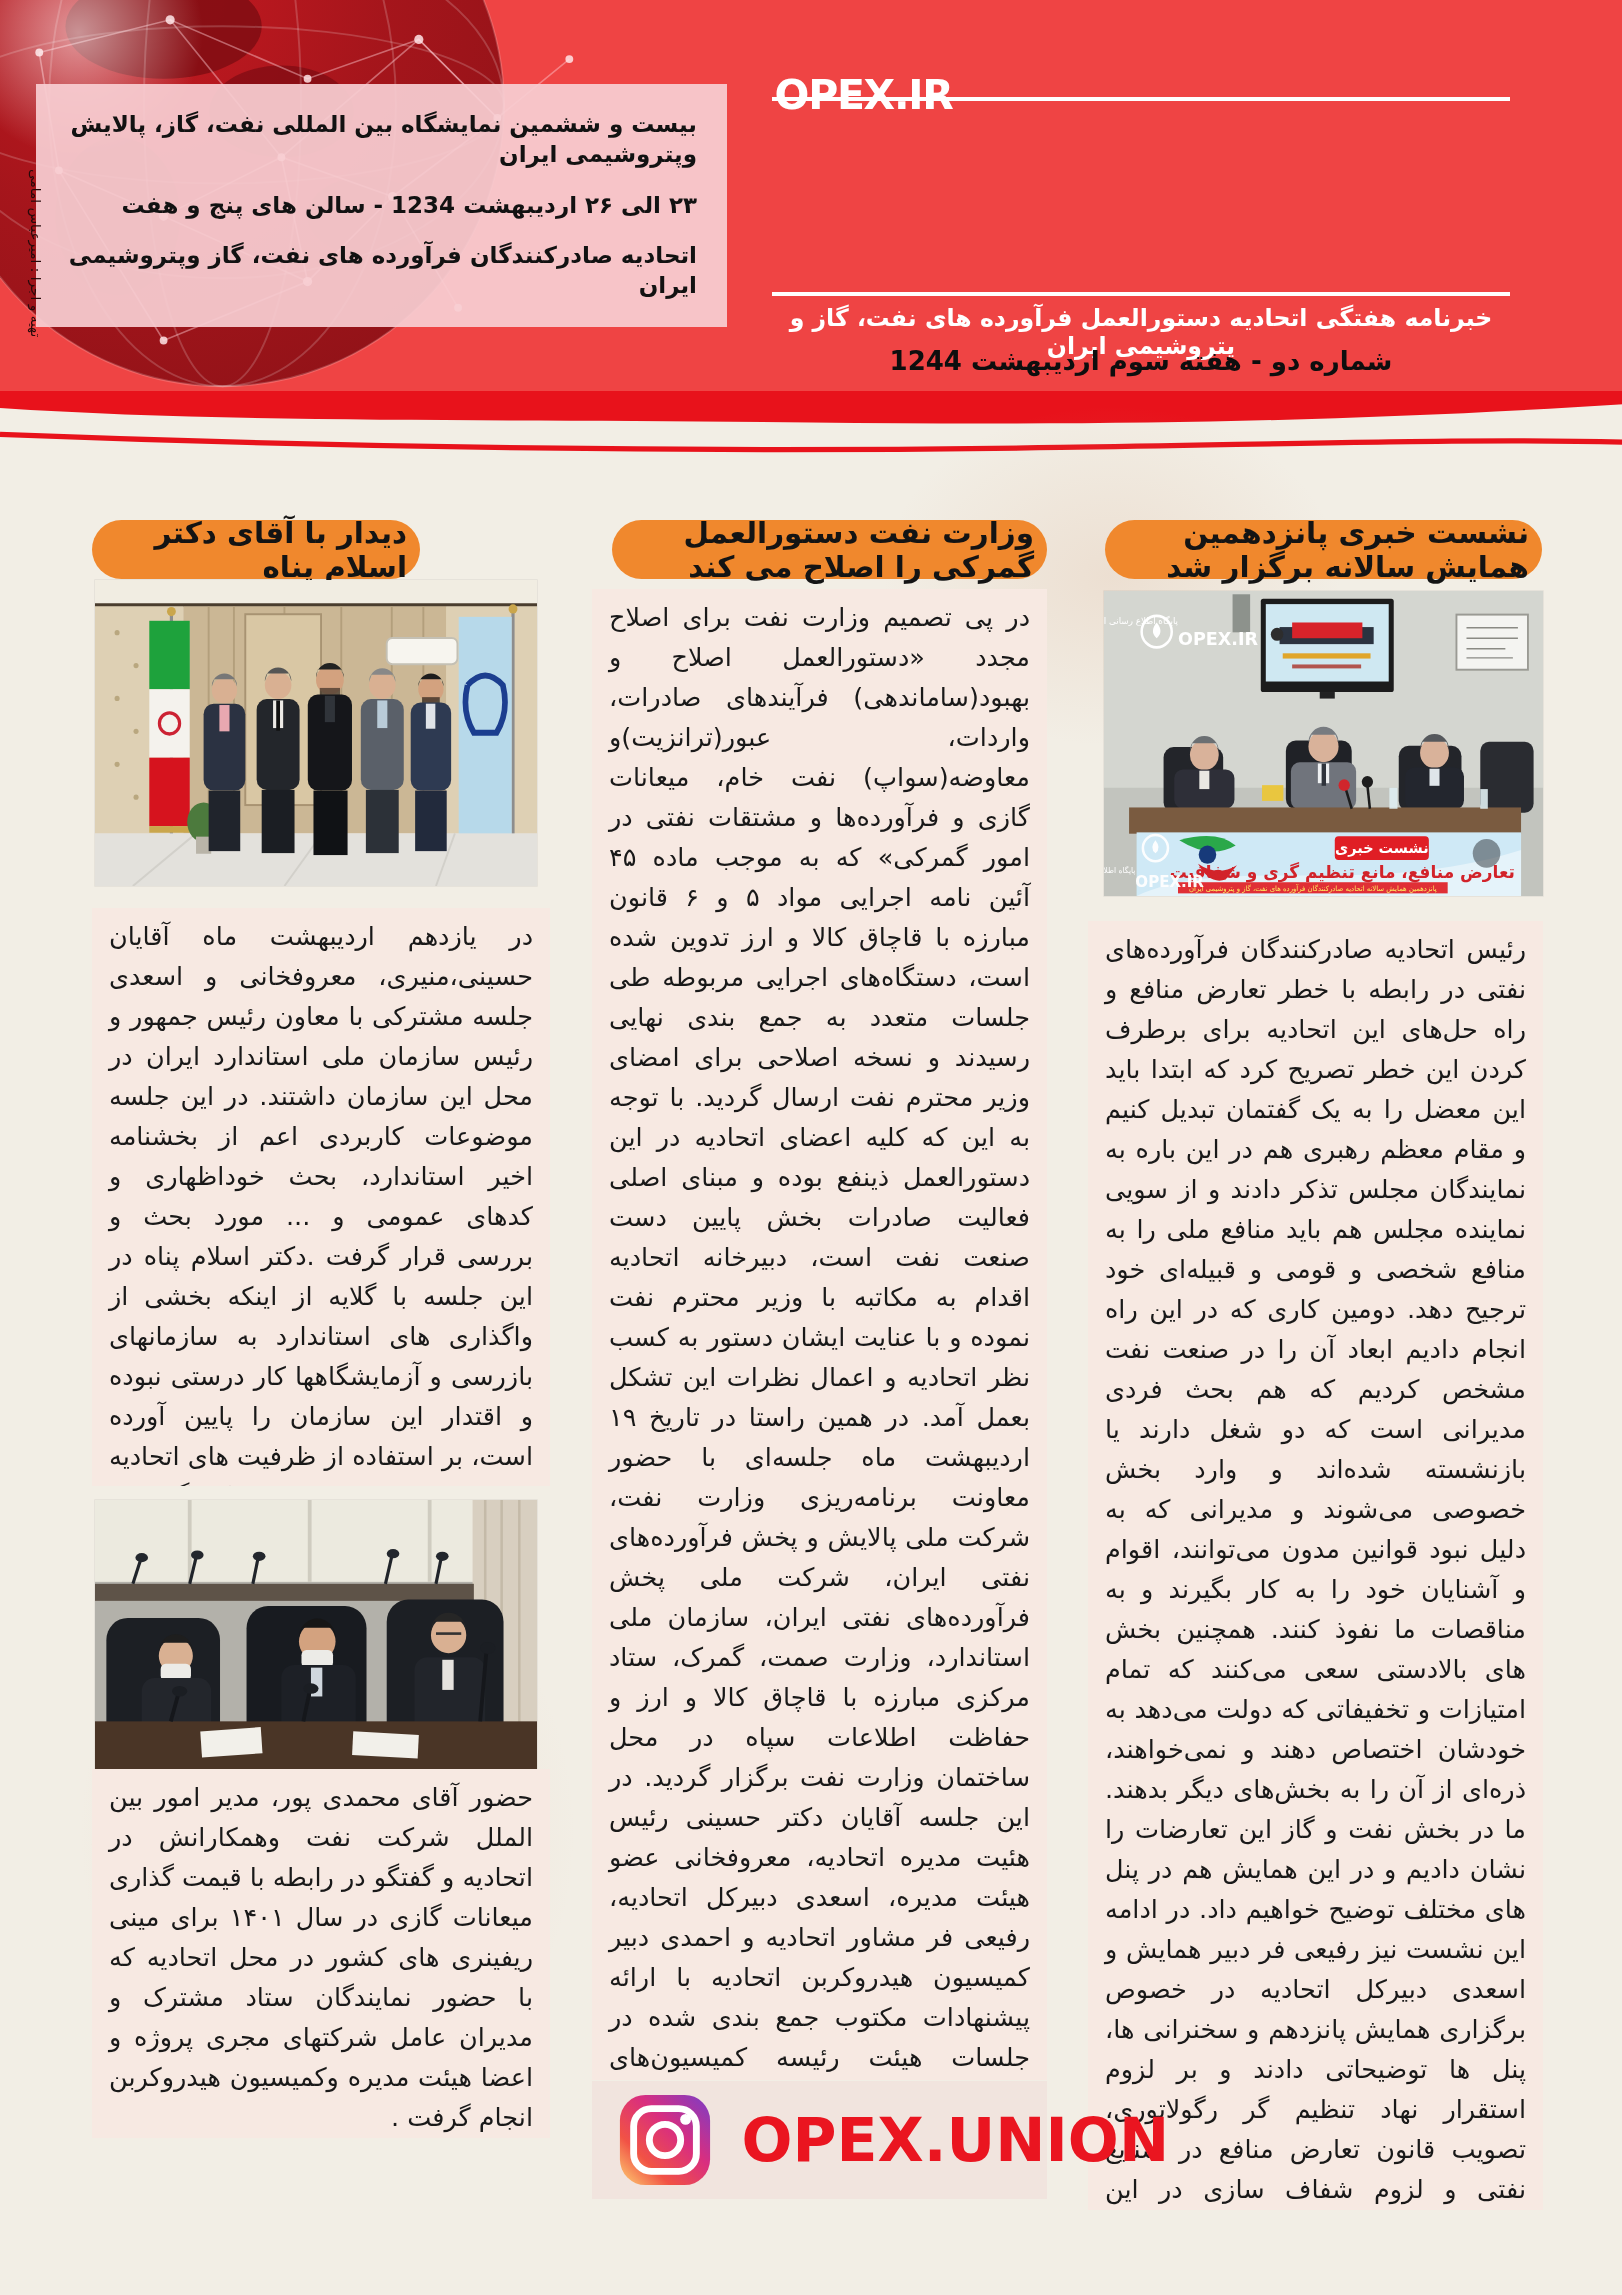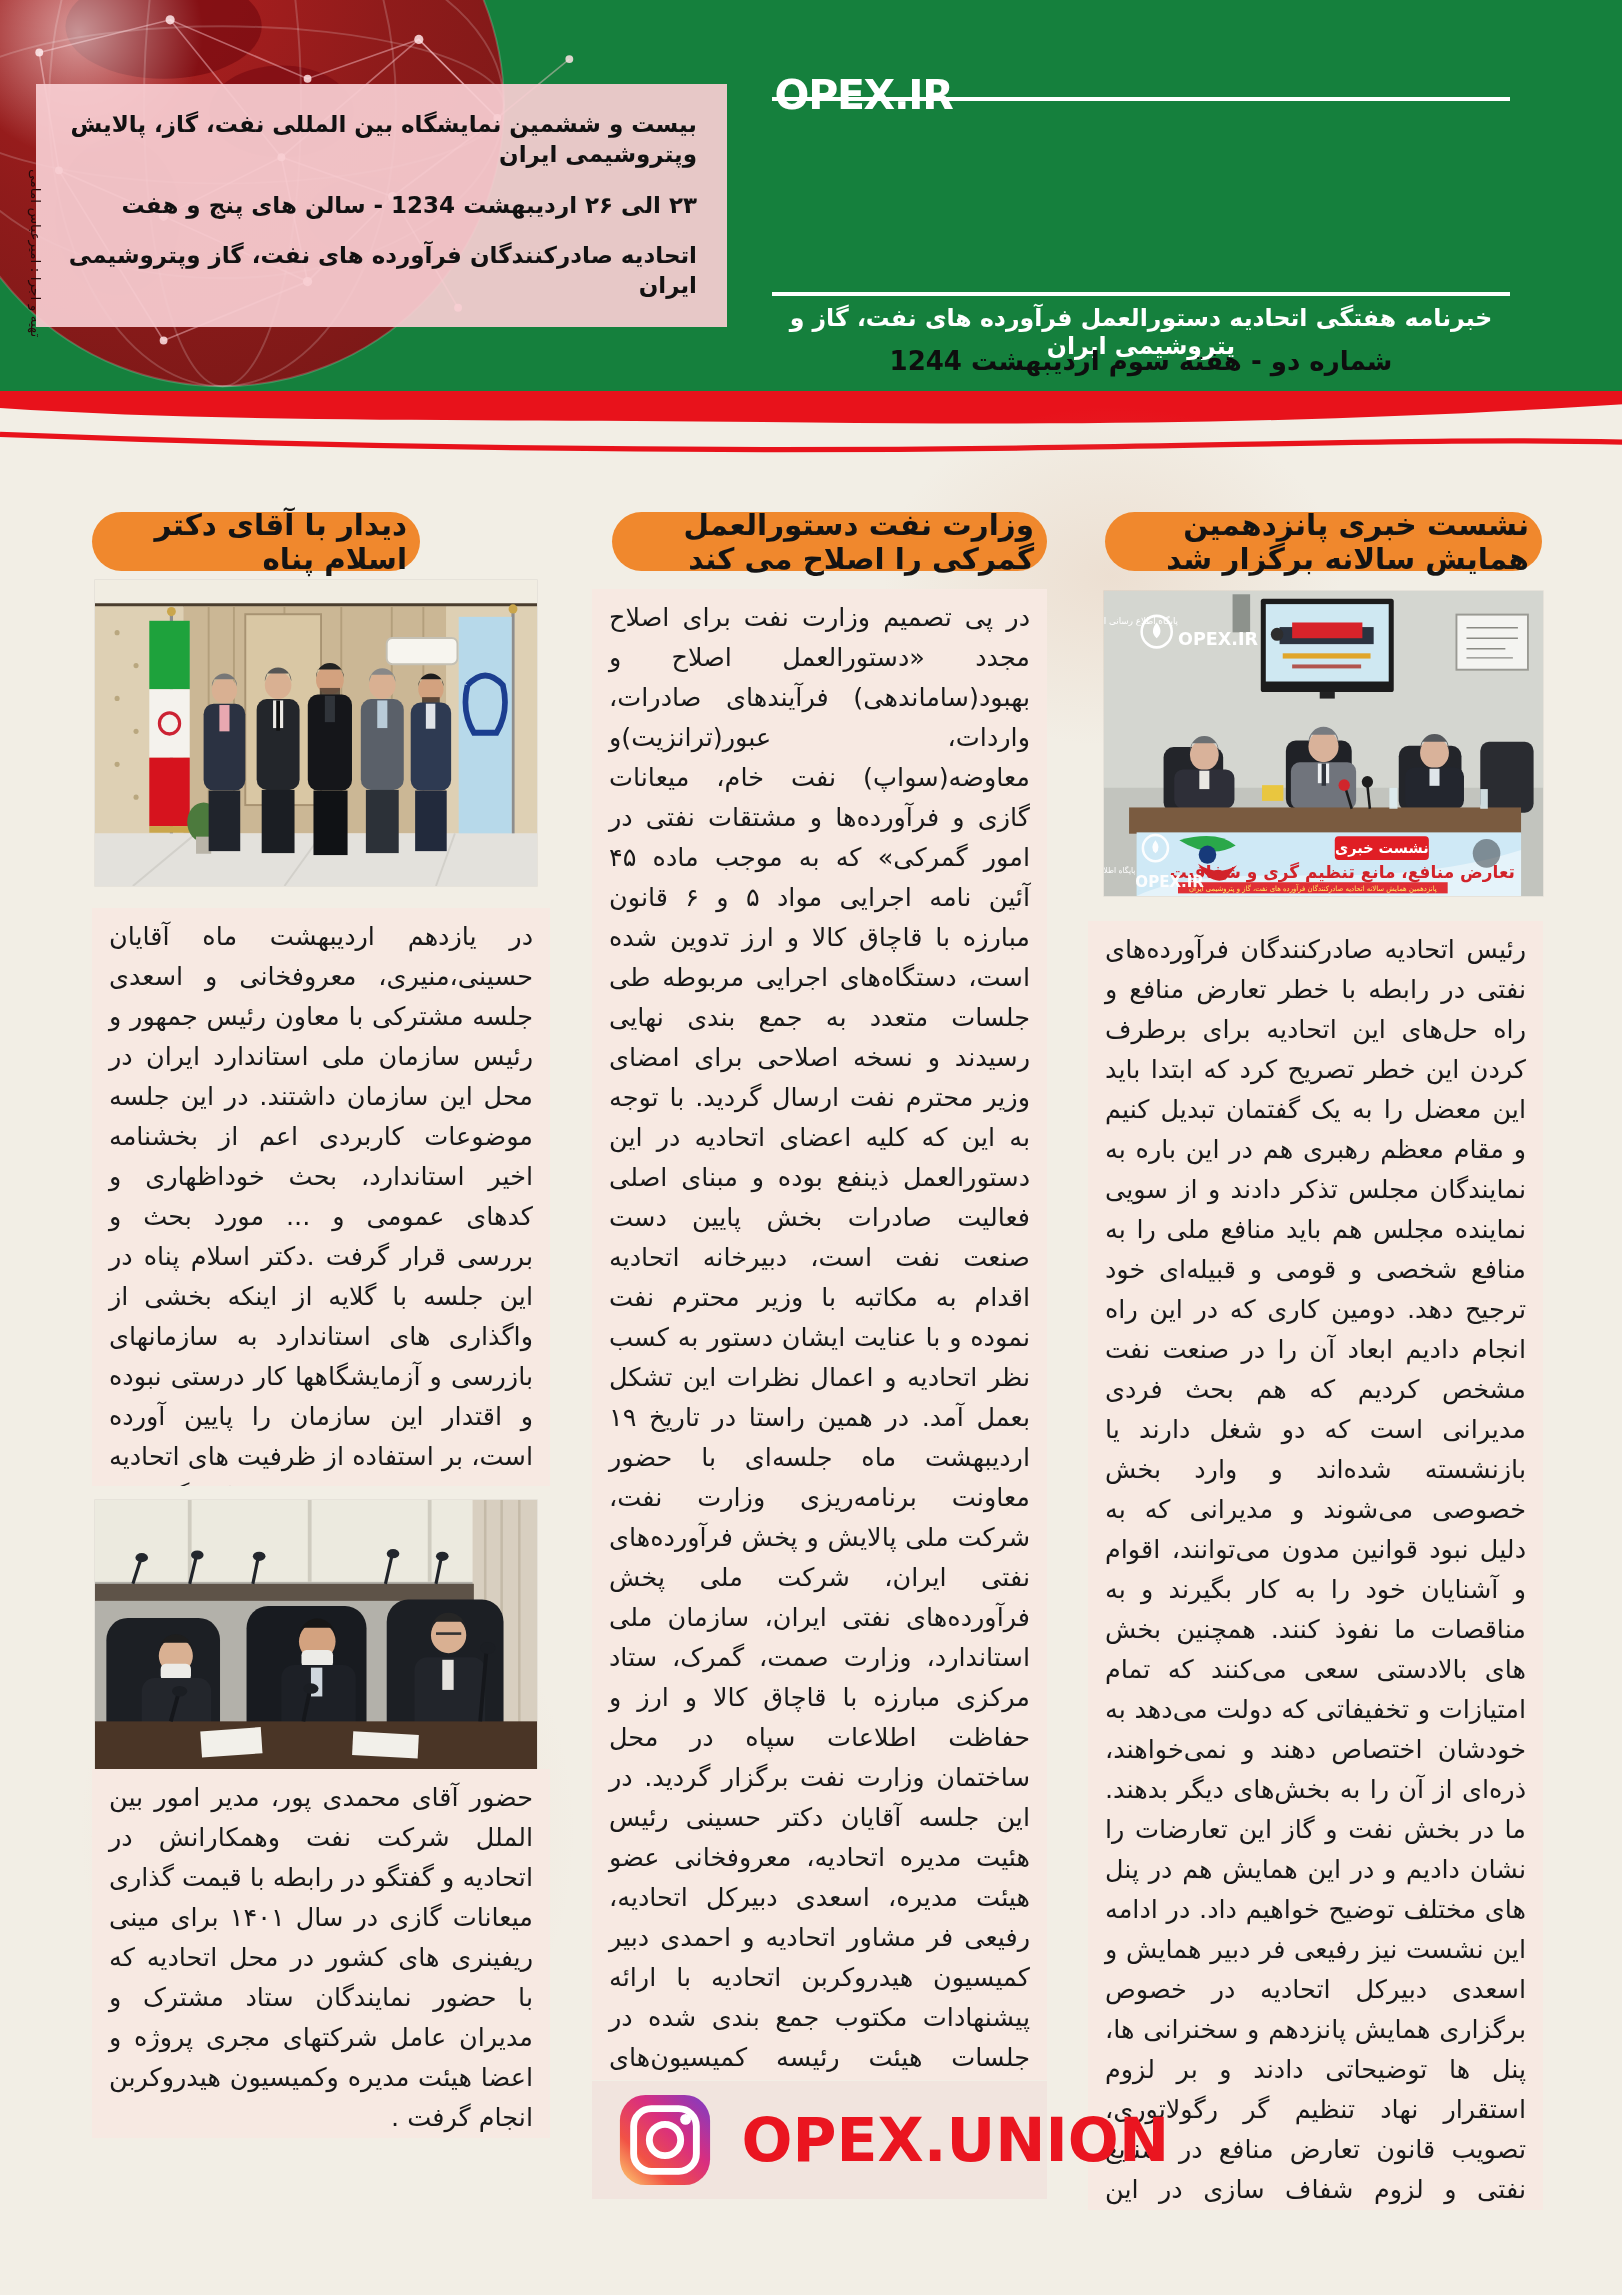--- a/index.html
+++ b/index.html
@@ -3,21 +3,21 @@
 <meta charset="utf-8">
 <style>
   html,body{margin:0;padding:0}
   body{
     width:1623px;height:2295px;position:relative;overflow:hidden;
     font-family:"DejaVu Sans",sans-serif;background:#f2eee5;
   }
   .stain{position:absolute;pointer-events:none;border-radius:50%}
 
   
-  .header{position:absolute;left:0;top:0;width:1623px;height:393px;background:#15803d;overflow:hidden}
+  .header{position:absolute;left:0;top:0;width:1623px;height:393px;background:#ef4444;overflow:hidden}
   .globe{position:absolute;left:0;top:0}
   .exh{
     position:absolute;left:36px;top:84px;width:691px;height:243px;
     background:rgba(247,206,210,.93);direction:rtl;
     display:flex;flex-direction:column;justify-content:space-between;
     padding:26px 30px;box-sizing:border-box;
   }
   .exh .exh-line{font-size:23px;font-weight:bold;color:#121212;text-align:right;line-height:1.3}
   .brand{position:absolute;left:772px;top:0;width:746px;height:393px;color:#fff}
   .rule{position:absolute;left:0;width:738px;height:3.9px;background:#fff}
@@ -33,21 +33,21 @@
   .credit{
     position:absolute;left:27.5px;top:169px;writing-mode:vertical-rl;
     font-size:13.7px;color:#26090a;direction:rtl;letter-spacing:0.7px;
   }
   .wave{position:absolute;left:0;top:391px;width:1623px;height:63px}
 
   
   .pill{
     position:absolute;height:59px;background:#f0882d;border-radius:31px;
     display:flex;align-items:center;justify-content:center;
-    font-size:29.4px;font-weight:bold;color:#141414;direction:rtl;box-sizing:border-box;padding:0 13px;
+    font-size:29.4px;font-weight:bold;color:#141414;direction:rtl;box-sizing:border-box;padding:0 13px;margin-top:8px;
   }
   .panel{
     position:absolute;background:#f7e9e2;direction:rtl;color:#191919;
     font-size:25.5px;line-height:40px;padding:7.9px 17px;box-sizing:border-box;overflow:hidden;
   }
   .panel p{margin:0;text-align:justify;text-align-last:right}
   .photo{position:absolute;background:#dcdcd6;box-shadow:0 0 0 0.7px rgba(0,0,0,.07)}
   .photo svg{display:block;width:100%;height:100%}
 
   

